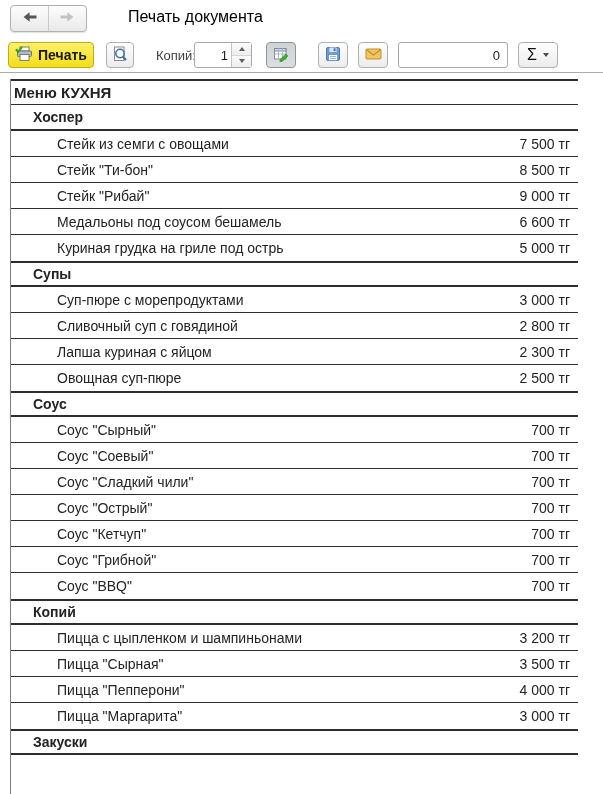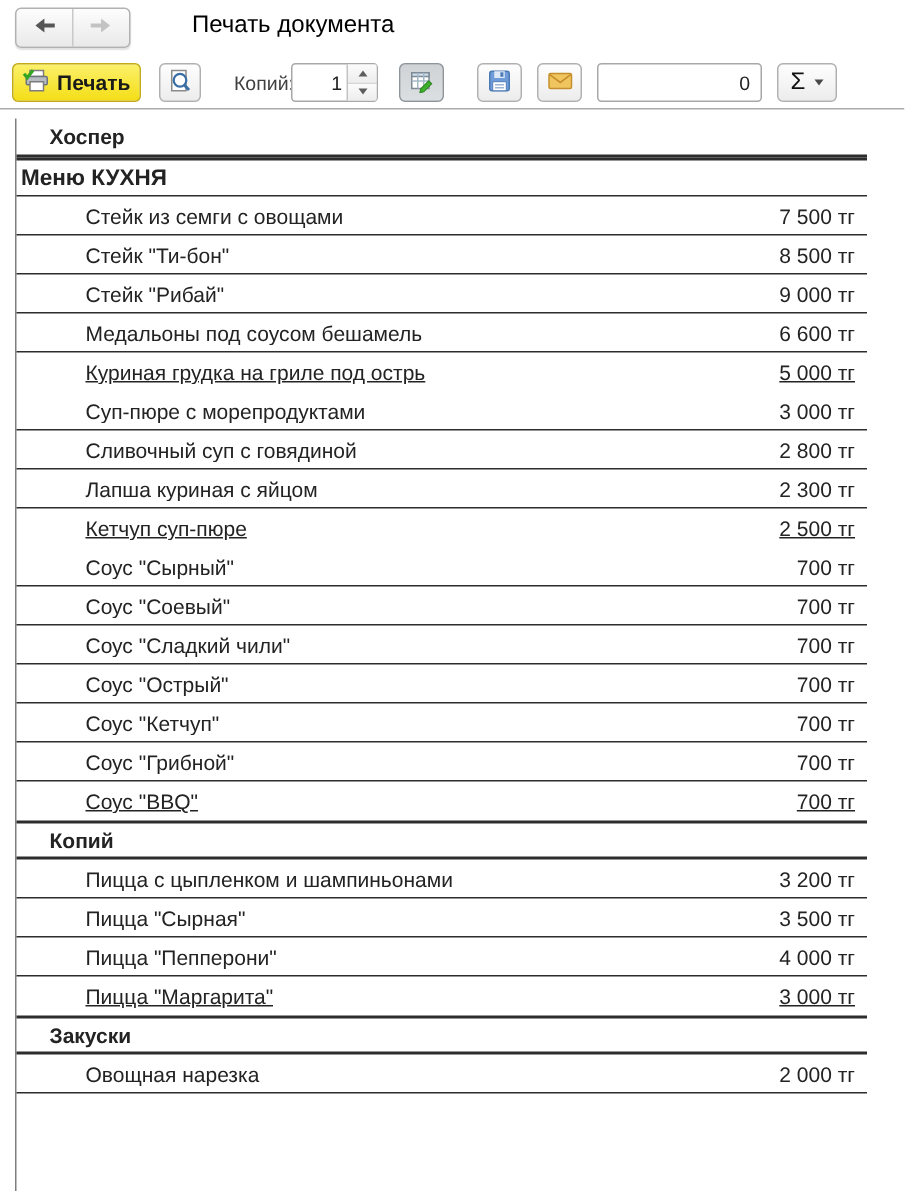--- a/index.html
+++ b/index.html
@@ -55,21 +55,21 @@
 
   
   .sheet { position:absolute; left:10px; top:79px; width:568px; height:715px;
            border-left:1px solid #7e7e7e; background:#fff; }
   .t-row { display:flex; align-items:center; height:26px; border-bottom:1px solid #2d2d2d;
            font-size:14px; color:#232323; cursor:default; }
   .t-row--menu { border-top:2px solid #2d2d2d; font-weight:bold; font-size:15px; padding-left:3px; }
   .t-row--section { border-top:2px solid #2d2d2d; border-bottom:2px solid #2d2d2d;
                     font-weight:bold; padding-left:22px; }
   .t-row--section.first-section { border-top:none; }
-  .t-row.no-bb { border-bottom:none;text-decoration:underline; }
+  .t-row.no-bb { border-bottom:none; }
   .t-row--item .name { padding-left:46px; white-space:nowrap; overflow:hidden; }
   .t-row--item .price { margin-left:auto; padding-right:8px; white-space:nowrap; }
 </style>
 </head>
 <body>
 
 <div class="window">
 
   <div class="navpair">
     <button>
@@ -166,61 +166,67 @@
     <button class="btn btn-sigma">
       <span class="sigma-glyph">Σ</span>
       <span class="caret"></span>
     </button>
 
     <div class="toolbar-sep"></div>
   </div>
 
   <div class="sheet">
     <div id="menu-table">
+        <div class="t-row t-row--menu">
+          <span>Меню КУХНЯ</span>
+        </div>
         <div class="t-row t-row--section first-section">
           <span>Хоспер</span>
         </div>
-        <div class="t-row t-row--menu">
-          <span>Меню КУХНЯ</span>
-        </div>
         <div class="t-row t-row--item">
           <span class="name">Стейк из семги с овощами</span>
           <span class="price">7 500 тг</span>
         </div>
         <div class="t-row t-row--item">
           <span class="name">Стейк "Ти-бон"</span>
           <span class="price">8 500 тг</span>
         </div>
         <div class="t-row t-row--item">
           <span class="name">Стейк "Рибай"</span>
           <span class="price">9 000 тг</span>
         </div>
         <div class="t-row t-row--item">
           <span class="name">Медальоны под соусом бешамель</span>
           <span class="price">6 600 тг</span>
         </div>
         <div class="t-row t-row--item no-bb">
           <span class="name">Куриная грудка на гриле под острь</span>
           <span class="price">5 000 тг</span>
         </div>
+        <div class="t-row t-row--section">
+          <span>Супы</span>
+        </div>
         <div class="t-row t-row--item">
           <span class="name">Суп-пюре с морепродуктами</span>
           <span class="price">3 000 тг</span>
         </div>
         <div class="t-row t-row--item">
           <span class="name">Сливочный суп с говядиной</span>
           <span class="price">2 800 тг</span>
         </div>
         <div class="t-row t-row--item">
           <span class="name">Лапша куриная с яйцом</span>
           <span class="price">2 300 тг</span>
         </div>
         <div class="t-row t-row--item no-bb">
-          <span class="name">Кетчуп суп-пюре</span>
+          <span class="name">Овощная суп-пюре</span>
           <span class="price">2 500 тг</span>
+        </div>
+        <div class="t-row t-row--section">
+          <span>Соус</span>
         </div>
         <div class="t-row t-row--item">
           <span class="name">Соус "Сырный"</span>
           <span class="price">700 тг</span>
         </div>
         <div class="t-row t-row--item">
           <span class="name">Соус "Соевый"</span>
           <span class="price">700 тг</span>
         </div>
         <div class="t-row t-row--item">
@@ -258,20 +264,16 @@
           <span class="name">Пицца "Пепперони"</span>
           <span class="price">4 000 тг</span>
         </div>
         <div class="t-row t-row--item no-bb">
           <span class="name">Пицца "Маргарита"</span>
           <span class="price">3 000 тг</span>
         </div>
         <div class="t-row t-row--section">
           <span>Закуски</span>
         </div>
-        <div class="t-row t-row--item">
-          <span class="name">Овощная нарезка</span>
-          <span class="price">2 000 тг</span>
-        </div>
       </div>
   </div>
 
 </div>
 
 </body></html>

